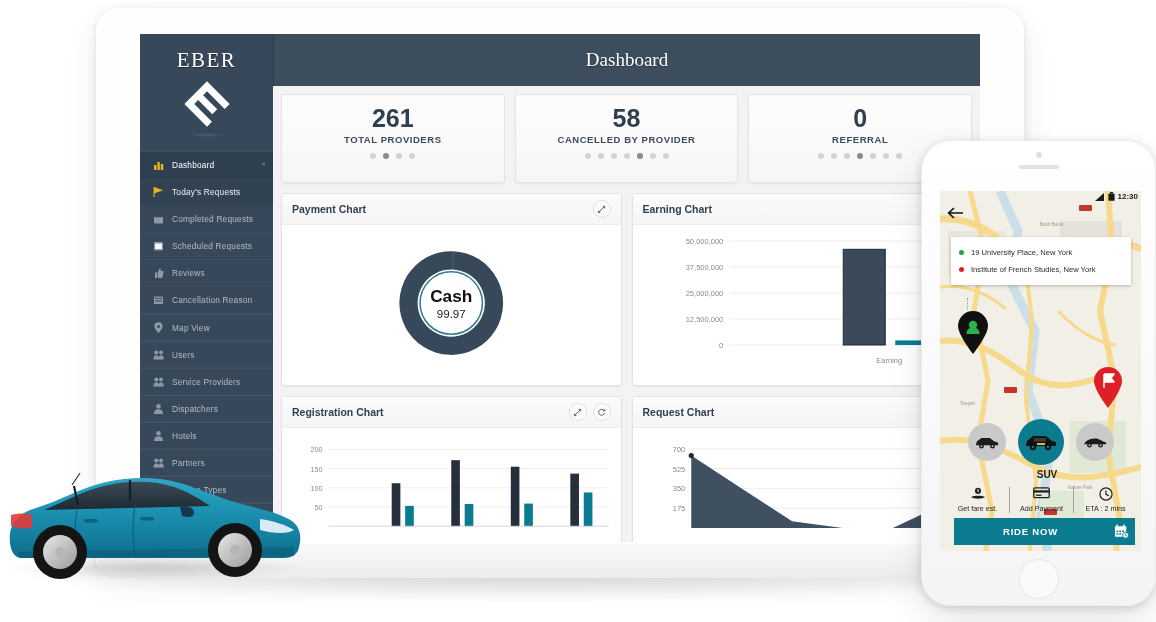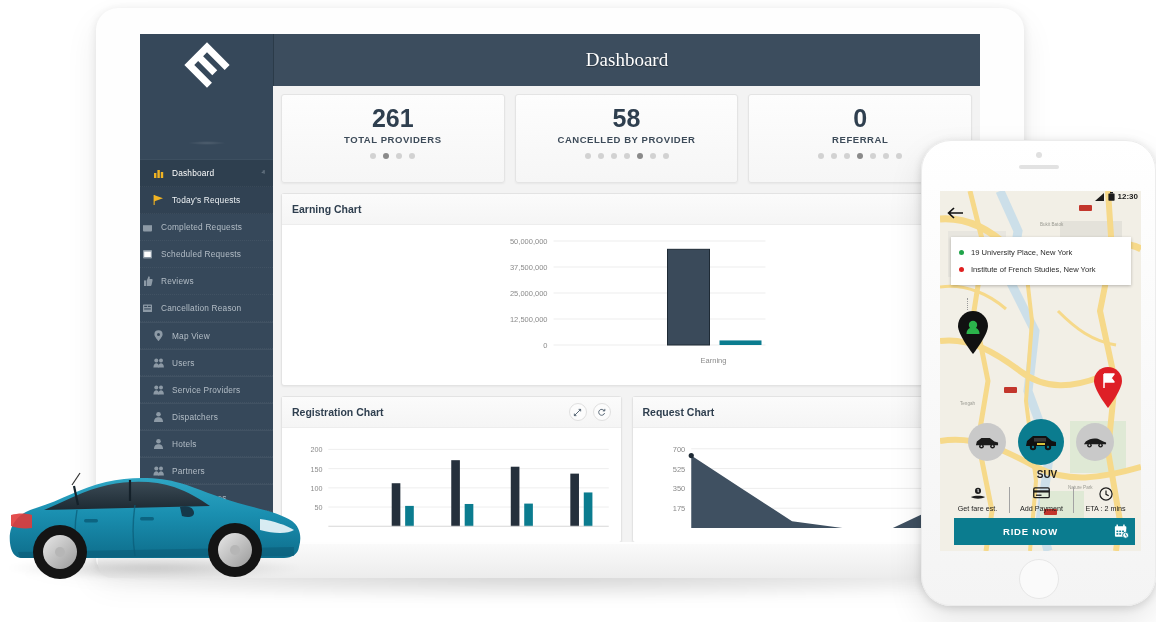--- a/index.html
+++ b/index.html
@@ -64,21 +64,21 @@
   .nav-item .ic {
     width: 14px; flex: 0 0 14px; display: flex; align-items: center; justify-content: center;
     color: #8d9aa6;
   }
   .nav-item .lbl { flex: 1; padding-left: 7px; letter-spacing: .2px; }
   .nav-item .car { color: #7e8c99; font-size: 7px; }
   .nav-item.active { background: #2e3f4f; color: #ffffff; }
   .nav-item.active .ic { color: #f0b323; }
   .nav-item.current { background: #314253; color: #eef2f5; }
   .nav-item.current .ic { color: #f0b323; }
-  .nav-item.sub { padding-left: 0; }
+  .nav-item.sub { padding-left: 11px; }
   .nav-group { border-top: 1px solid rgba(255,255,255,.05); }
 
   
   #topbar {
     position: absolute; left: 133px; top: 0; right: 0; height: 52px;
     background: #3c4d5e;
     border-left: 1px solid #2b3b49;
   }
   #topbar-title {
     text-align: center; color: #fff; font-family: "Liberation Serif", serif;
@@ -222,20 +222,21 @@
 <div id="stage">
 
   <div id="laptop-shadow"></div>
   <div id="laptop">
     <div id="laptop-base"></div>
 
     <div id="screen">
 
       <div id="sidebar">
         <div id="brand">
+          <div id="brand-name">EBER</div>
           <svg id="brand-logo" width="46" height="46" viewBox="0 0 46 46">
             <g transform="rotate(45 23 23)">
               <path d="M7 7 H39 V14 H14 V19.5 H34 V26.5 H14 V32 H39 V39 H7 Z" fill="#ffffff"></path>
             </g>
           </svg>
           <div id="brand-glow"></div>
         </div>
         <div id="nav">
             <div class="nav-item active">
               <span class="ic">
@@ -432,20 +433,43 @@
                 <i></i>
                 <i></i>
               </div>
             </div>
           </div>
 
         <div id="charts">
 
           <div class="chart-row">
 
+            <div class="panel">
+              <div class="panel-hd">
+                <div class="panel-title">Payment Chart</div>
+                <div class="panel-tools">
+                  <div class="tool-btn">
+                    <svg width="9" height="9" viewBox="0 0 10 10">
+                      <path d="M1.5 8.5 L8.5 1.5" stroke="#4a5a6a" stroke-width="1" fill="none"></path>
+                      <path d="M6.2 1.5 H8.5 V3.8" stroke="#4a5a6a" stroke-width="1" fill="none"></path>
+                      <path d="M3.8 8.5 H1.5 V6.2" stroke="#4a5a6a" stroke-width="1" fill="none"></path>
+                    </svg>
+                  </div>
+                </div>
+              </div>
+              <div class="panel-bd">
+                <svg id="donut-svg" width="100%" height="142" viewBox="0 0 340 142">
+                    <path d="M171.88961414863417 16.033071623731615 A54 54 0 1 1 171.7878855884863 16.029605660858074 L171.15881473327815 35.01918885425986 A35 35 0 1 0 171.22474991115178 35.0214353116779 Z" fill="#36485a"></path>
+                    <path d="M173.67536878239648 16.125222373420556 A54 54 0 0 1 173.77691375622683 16.132245986322907 L172.4479996568137 35.08571499113522 A35 35 0 0 0 172.3821834700718 35.08116264943925 Z" fill="#9fd4e8"></path>
+                    <circle cx="170" cy="70" r="32.5" fill="none" stroke="#2e7b92" stroke-width="1.6"></circle>
+                    <text x="170" y="69" text-anchor="middle" class="donut-center-main">Cash</text>
+                    <text x="170" y="86" text-anchor="middle" class="donut-center-sub">99.97</text>
+                  </svg>
+              </div>
+            </div>
 
             <div class="panel">
               <div class="panel-hd">
                 <div class="panel-title">Earning Chart</div>
               </div>
               <div class="panel-bd">
                 <svg id="earning-svg" width="100%" height="142" viewBox="0 0 290 142">
                     <line x1="72" y1="112" x2="284" y2="112" stroke="#ededed" stroke-width="1"></line>
                     <text x="66" y="115" text-anchor="end" class="axis-lbl">0</text>
                     <line x1="72" y1="86" x2="284" y2="86" stroke="#ededed" stroke-width="1"></line>

